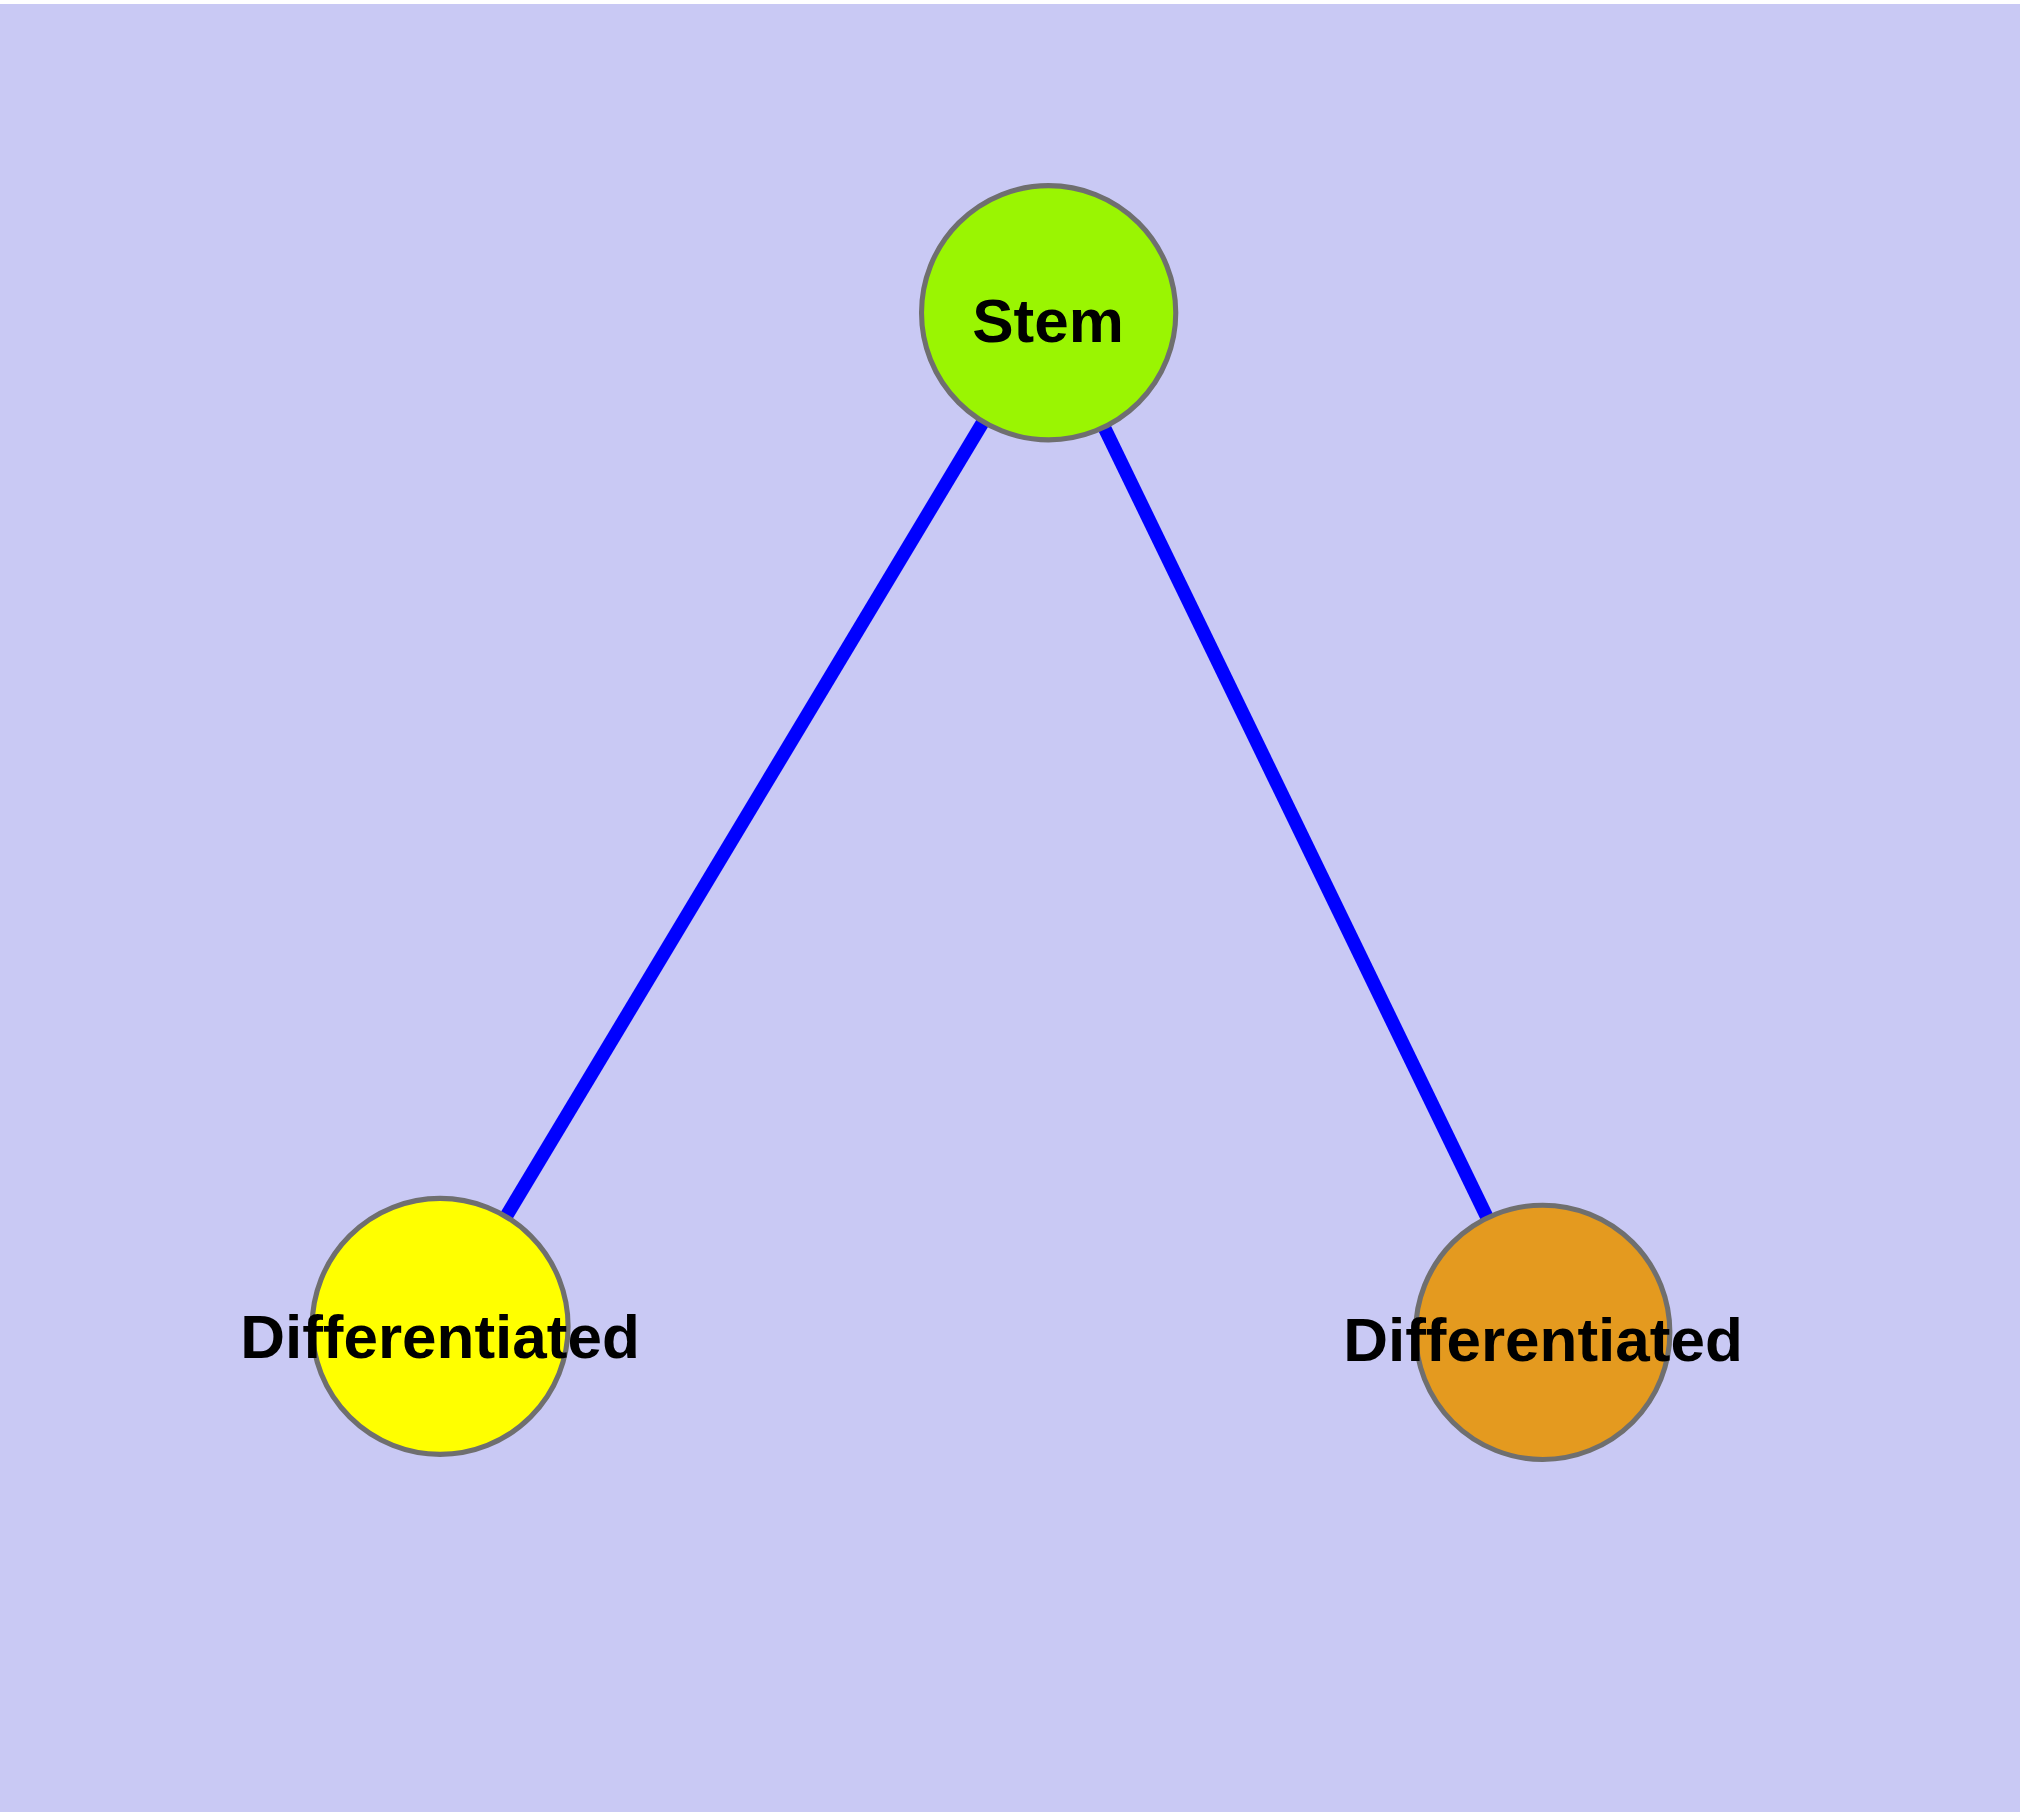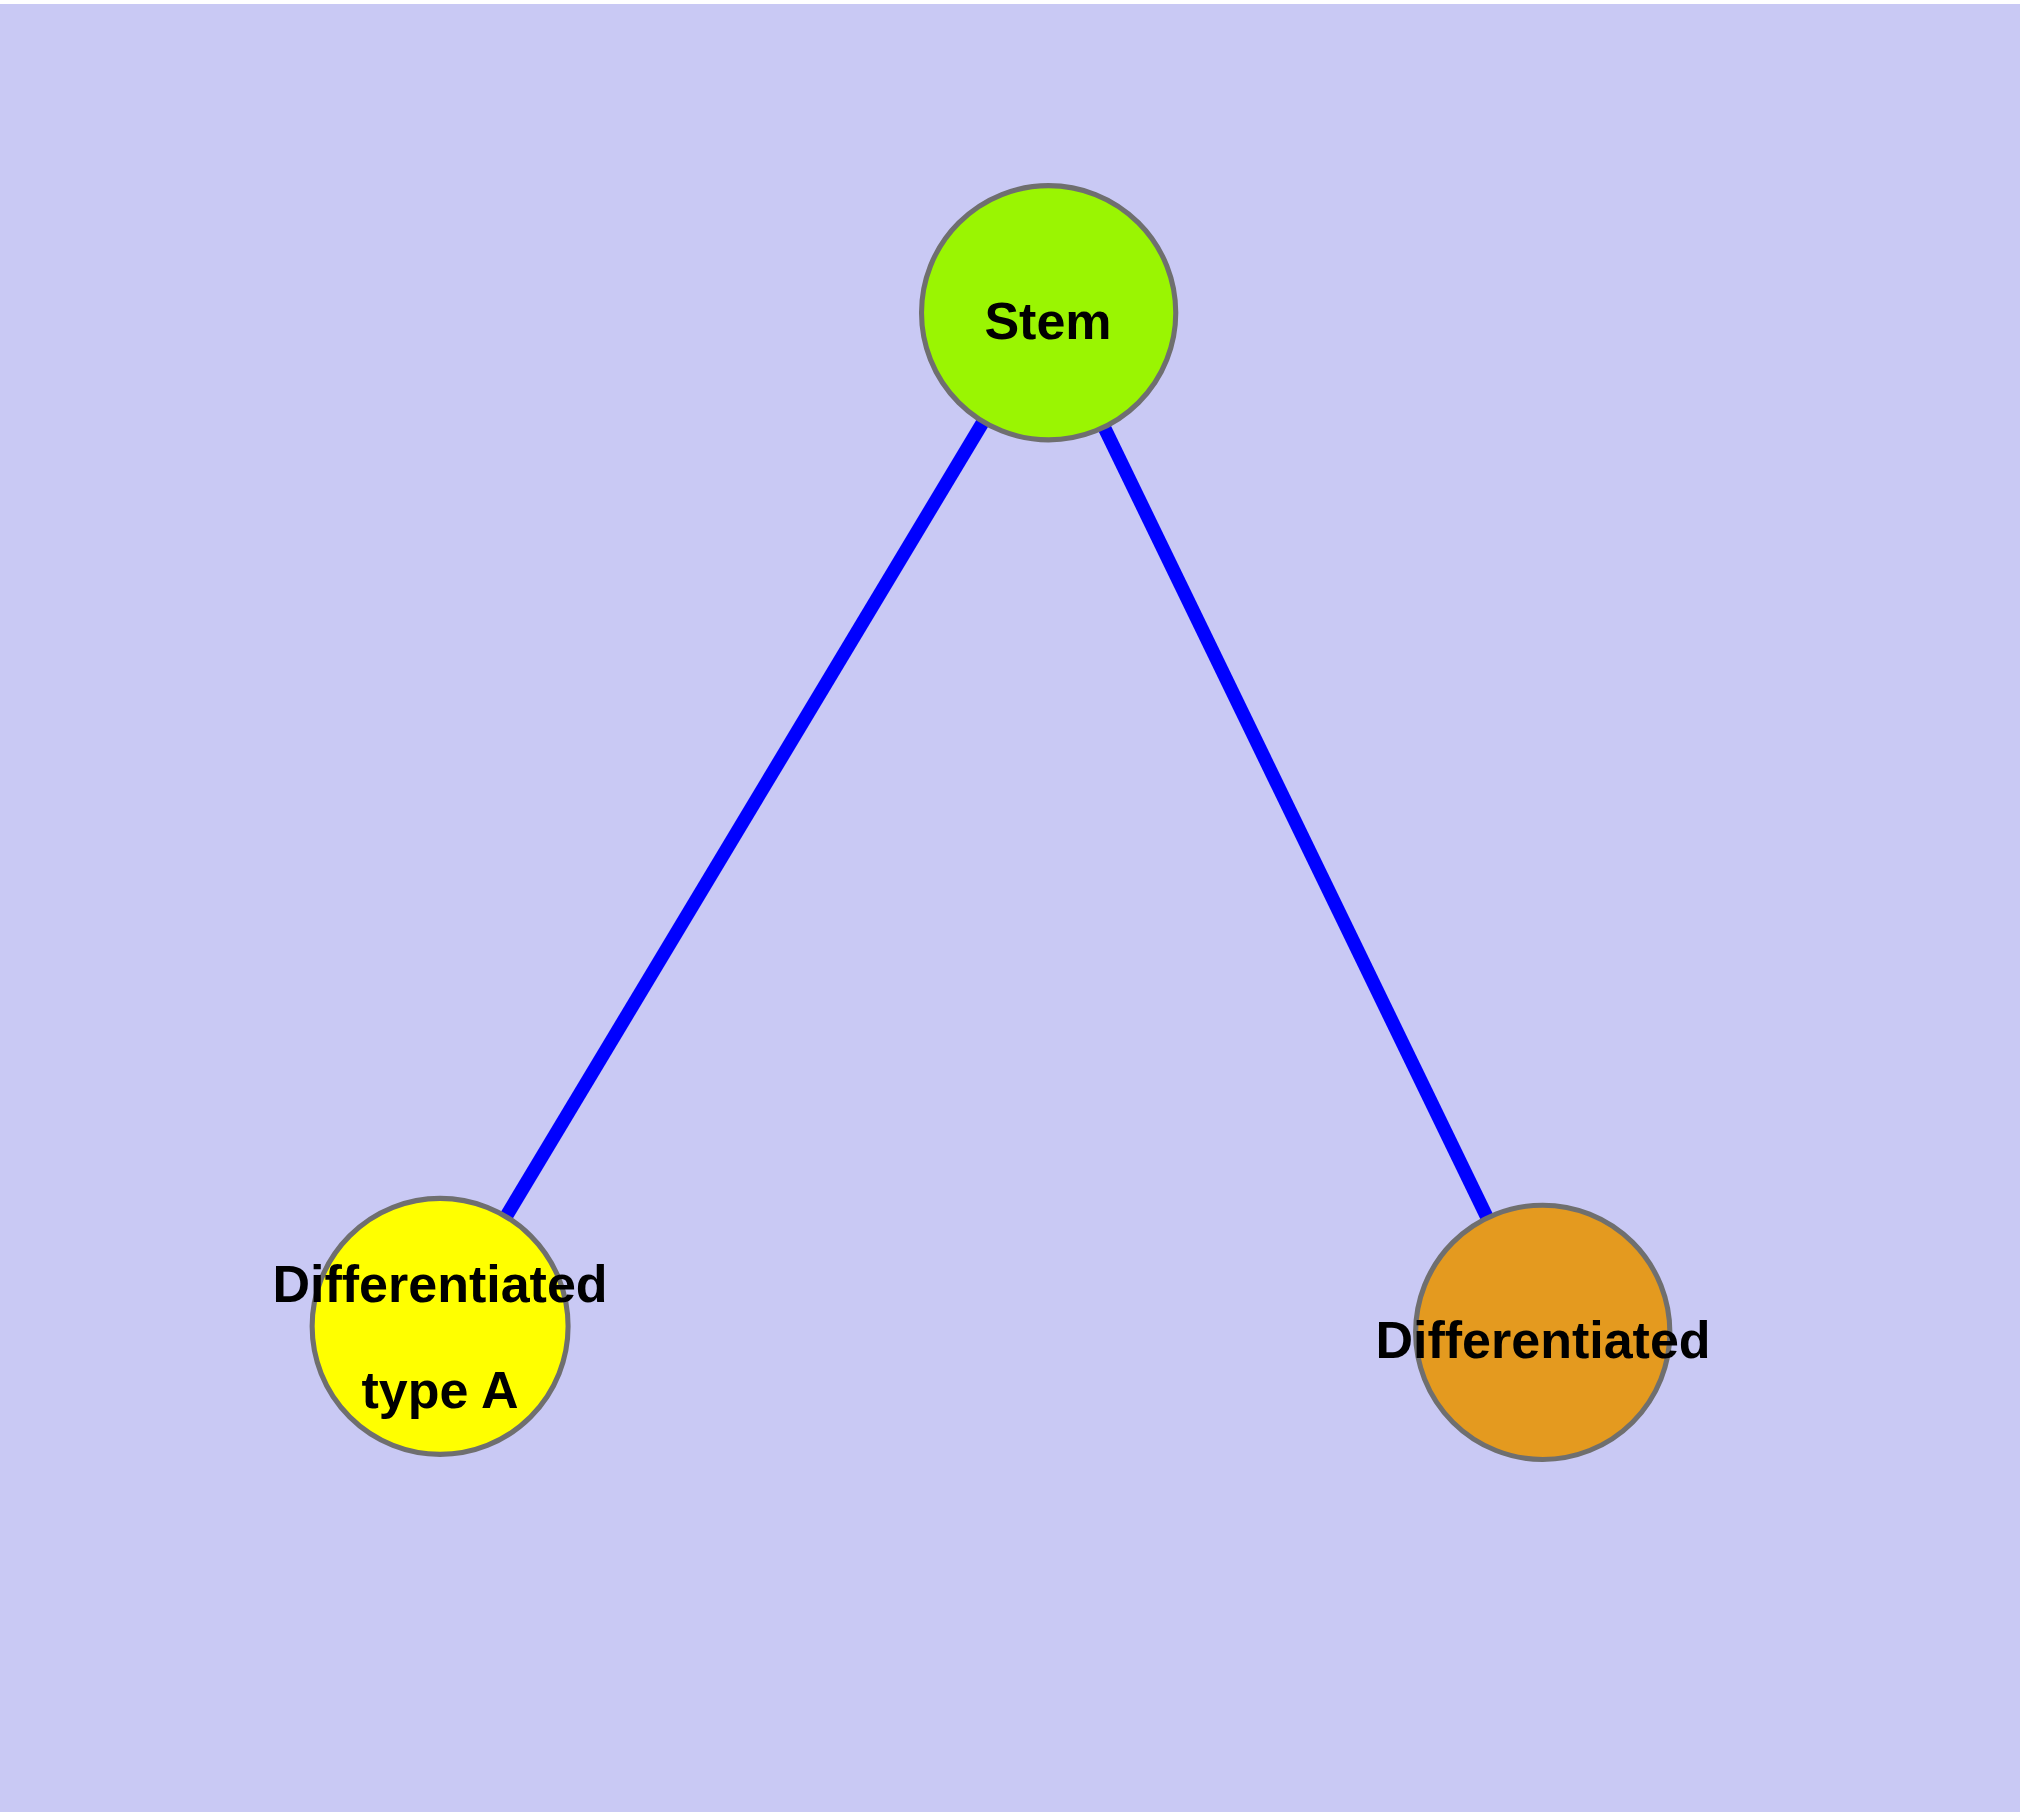--- a/index.html
+++ b/index.html
@@ -32,24 +32,24 @@
   .edge {
     stroke-width: 16px;
     fill: none;
   }
   .node {
     stroke-width: 6px;
   }
   .label {
     position: absolute;
     transform: translate(-50%, -50%);
-    font-size: 52px;
+    font-size: 62px;
     font-weight: bold;
     line-height: 106px;
-    text-align: center;
+    text-align: left;
     white-space: nowrap;
     z-index: 2;
     letter-spacing: 0px;
   }
 </style>
 </head>
 <body>
 
 <div class="canvas" style="background-color: rgb(201, 201, 244);">
 
@@ -61,21 +61,20 @@
 
     <circle class="node" cx="1237" cy="369" r="150" fill="#9af502" stroke="#6f6f6f"></circle>
     <circle class="node" cx="519" cy="1565" r="151" fill="#ffff00" stroke="#6f6f6f"></circle>
     <circle class="node" cx="1820" cy="1572" r="150" fill="#e49a1f" stroke="#6f6f6f"></circle>
   </svg>
 
   <div class="label" style="left: 1048px; top: 321px; color: rgb(0, 0, 0);">Stem</div>
 
   <div class="label" style="left: 440px; top: 1337px; color: rgb(0, 0, 0);">
     <div>Differentiated</div>
-    <div>type A</div>
   </div>
 
   <div class="label" style="left: 1543px; top: 1340px; color: rgb(0, 0, 0);">
     <div>Differentiated</div>
   </div>
 
 </div>
 
 
 </body></html>

